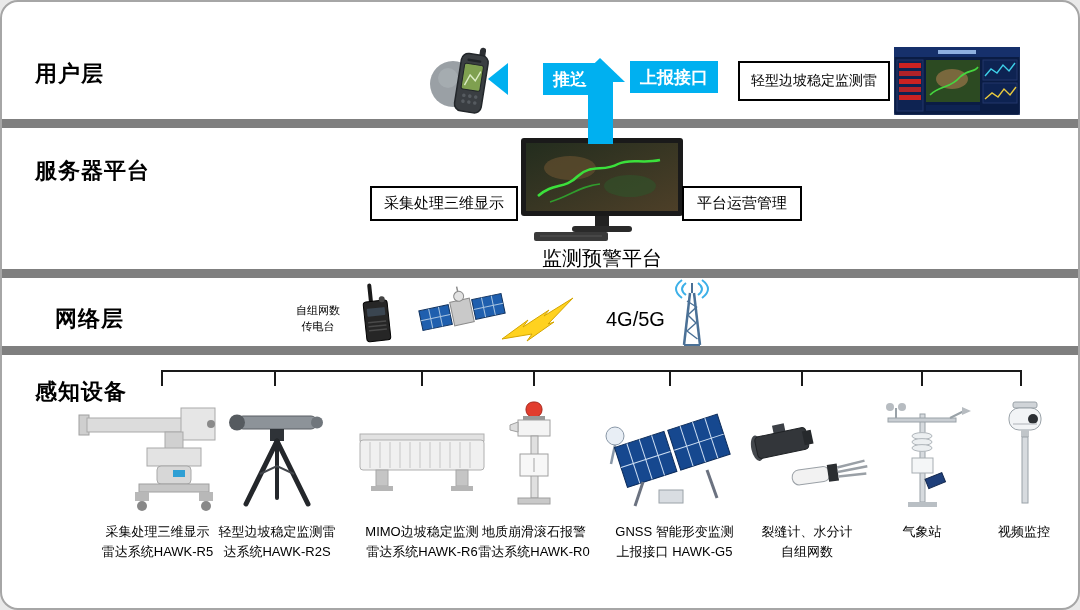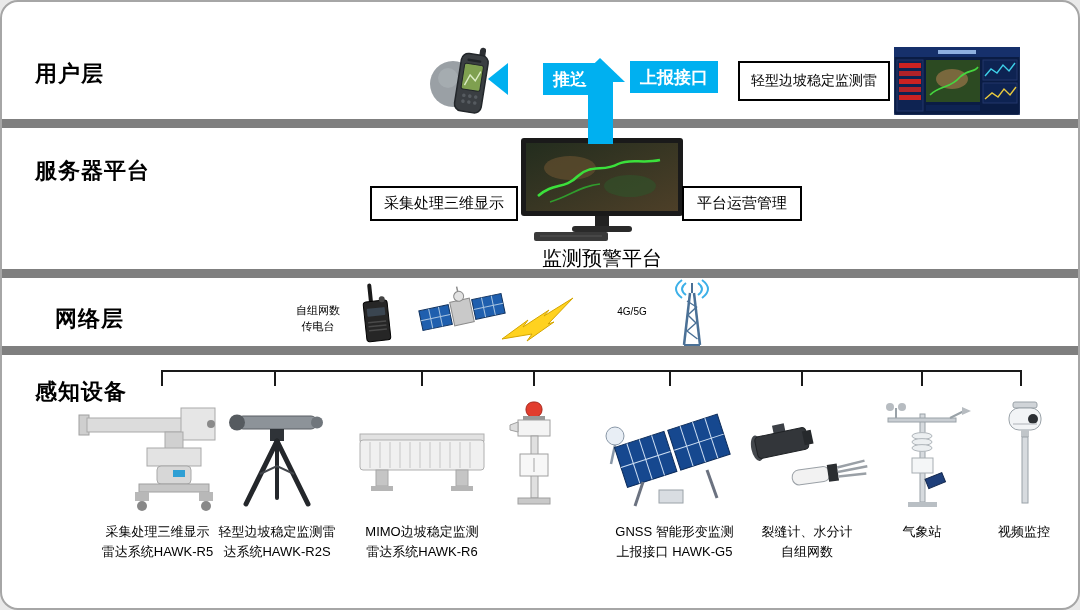--- a/index.html
+++ b/index.html
@@ -151,21 +151,21 @@
       <rect x="34" y="15" width="20" height="24" fill="#c9c9c9" stroke="#8a8a8a"></rect>
       <circle cx="44" cy="11" r="5" fill="#e2e2e2" stroke="#8a8a8a"></circle>
       <line x1="44" y1="6" x2="44" y2="1" stroke="#8a8a8a" stroke-width="1.5"></line>
     </g>
   </svg>
 
   <svg class="abs" style="left:500px;top:293px;" width="72" height="52" viewBox="0 0 72 52">
     <polygon points="0,44 26,25 21,32 47,15 42,21 71,3 46,29 52,27 25,46 30,39" fill="#ffd21f" stroke="#d4a500" stroke-width="1"></polygon>
   </svg>
 
-  <div class="net-label" style="left:604px;top:303px;width:52px;font-size:10px;">4G/5G</div>
+  <div class="net-label" style="left:604px;top:303px;width:52px;font-size:20px;">4G/5G</div>
 
   <svg class="abs" style="left:658px;top:277px;" width="64" height="68" viewBox="0 0 64 68">
     <line x1="24" y1="66" x2="30" y2="14" stroke="#4a7096" stroke-width="2.5"></line>
     <line x1="40" y1="66" x2="34" y2="14" stroke="#4a7096" stroke-width="2.5"></line>
     <polyline points="27,22 36.5,28 27.9,36 36,44 27,52 37.5,60" stroke="#4a7096" stroke-width="1.4" fill="none"></polyline>
     <line x1="24" y1="66" x2="40" y2="66" stroke="#4a7096" stroke-width="2"></line>
     <line x1="32" y1="14" x2="32" y2="4" stroke="#4a7096" stroke-width="2"></line>
     <path d="M26,16 Q18,10 26,4" stroke="#3db0e8" stroke-width="2" fill="none"></path>
     <path d="M22,19 Q10,10 22,1" stroke="#3db0e8" stroke-width="2" fill="none"></path>
     <path d="M38,16 Q46,10 38,4" stroke="#3db0e8" stroke-width="2" fill="none"></path>
@@ -320,20 +320,22 @@
       <rect x="53" y="39" width="6" height="66" fill="#d7dbdf" stroke="#9aa2a8"></rect>
     </svg>
   </div>
 
   <div class="dev-label" style="left:68px;width:175px;">采集处理三维显示
 雷达系统HAWK-R5</div>
   <div class="dev-label" style="left:190px;width:170px;">轻型边坡稳定监测雷
 达系统HAWK-R2S</div>
   <div class="dev-label" style="left:335px;width:170px;">MIMO边坡稳定监测
 雷达系统HAWK-R6</div>
+  <div class="dev-label" style="left:447px;width:170px;">地质崩滑滚石报警
+雷达系统HAWK-R0</div>
   <div class="dev-label" style="left:585px;width:175px;">GNSS 智能形变监测
 上报接口 HAWK-G5</div>
   <div class="dev-label" style="left:725px;width:160px;">裂缝计、水分计
 自组网数</div>
   <div class="dev-label" style="left:860px;width:120px;">气象站</div>
   <div class="dev-label" style="left:962px;width:120px;">视频监控</div>
 
 </div>
 
 </body></html>

